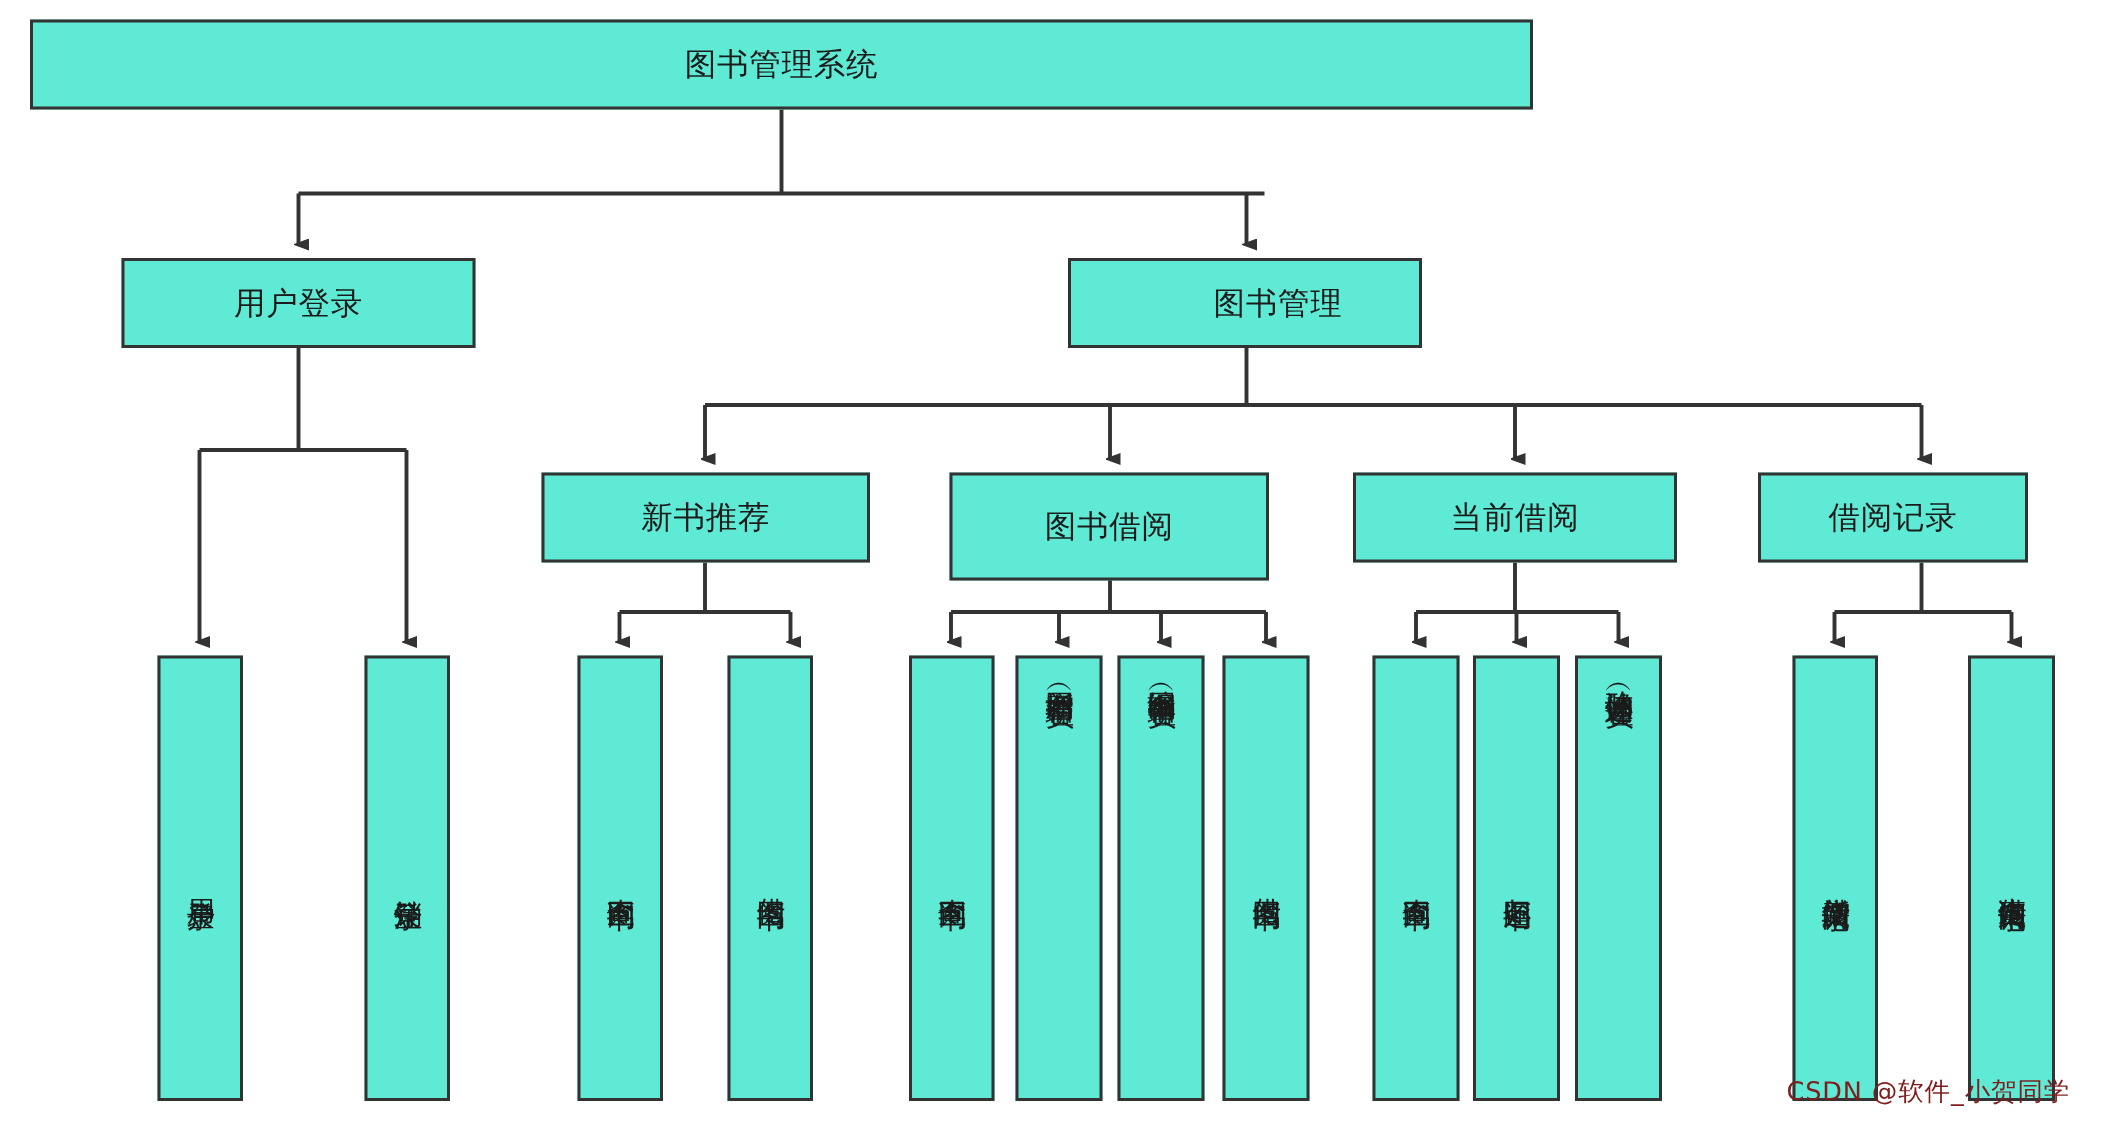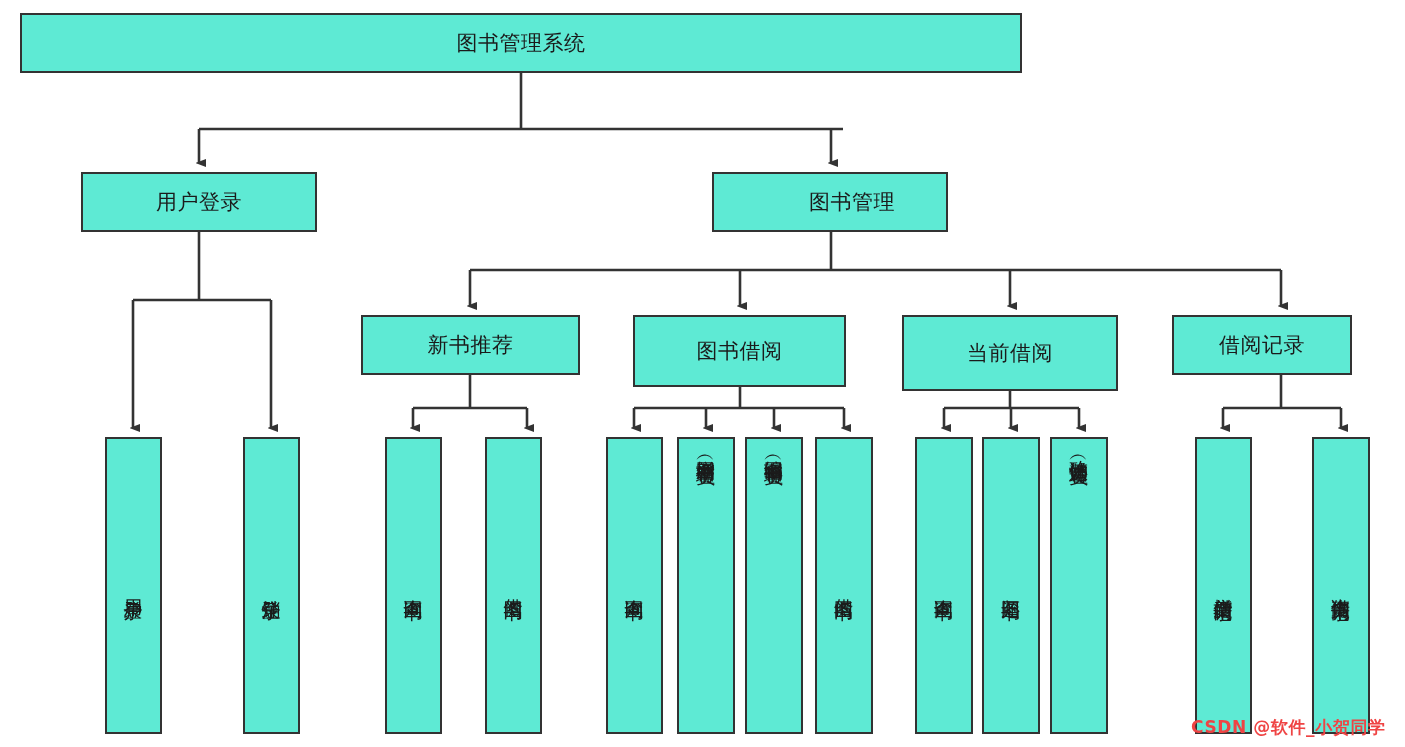--- a/index.html
+++ b/index.html
@@ -57,26 +57,25 @@
     align-items: flex-start;
     justify-content: center;
     padding-top: 6px;
   }
   .node.vertical.mid {
     align-items: center;
     padding-top: 0;
   }
   .watermark {
     position: absolute;
-    color: #ef4444;
+    color: #7f1d1d;
     font-size: 17px;
     letter-spacing: 0.6px;
     white-space: nowrap;
     font-family: "DejaVu Sans", "Liberation Sans", sans-serif;
-    font-weight: bold;
   }
 </style>
 </head>
 <body>
 
 <div id="diagram-root">
 
   <svg class="edges" viewBox="0 0 1405 747">
     <defs>
       <marker id="arrowhead" markerWidth="10" markerHeight="10" refX="4" refY="7" orient="auto" markerUnits="userSpaceOnUse">
@@ -137,21 +136,21 @@
   <div class="node" style="left:712px; top:172px; width:236px; height:60px;padding-left:44px;">
     <span class="label">图书管理</span>
   </div>
 
   <div class="node" style="left:361px; top:315px; width:219px; height:60px;">
     <span class="label">新书推荐</span>
   </div>
   <div class="node" style="left:633px; top:315px; width:213px; height:72px;">
     <span class="label">图书借阅</span>
   </div>
-  <div class="node" style="left:902px; top:315px; width:216px; height:76px;">
+  <div class="node" style="left:902px; top:315px; width:216px; height:60px;">
     <span class="label">当前借阅</span>
   </div>
   <div class="node" style="left:1172px; top:315px; width:180px; height:60px;">
     <span class="label">借阅记录</span>
   </div>
 
   <div class="node vertical mid" style="left:105px; top:437px; width:57px; height:297px;">
     <span class="label">用户登录</span>
   </div>
   <div class="node vertical mid" style="left:243px; top:437px; width:57px; height:297px;">

